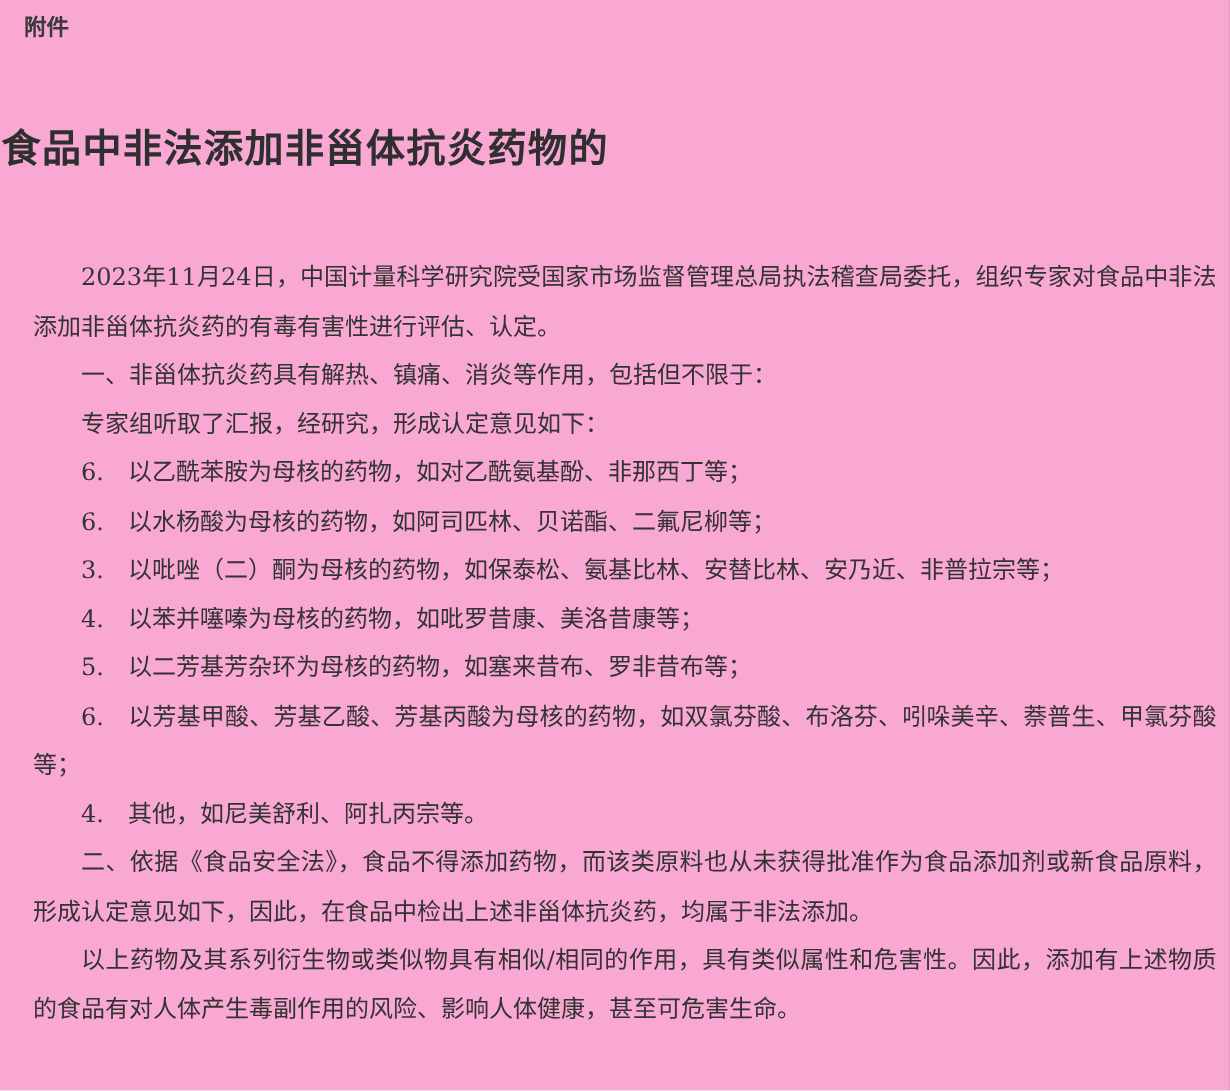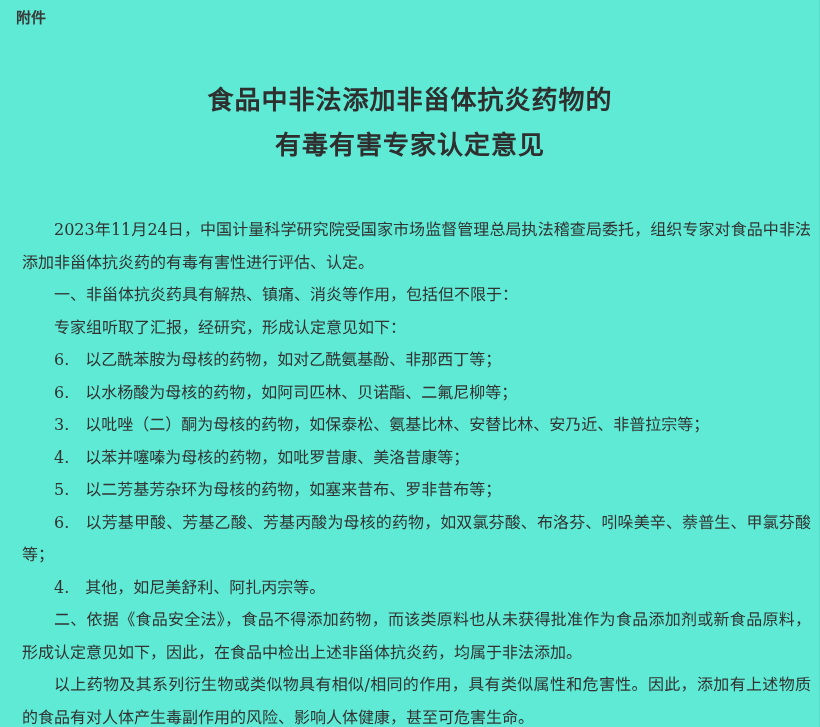--- a/index.html
+++ b/index.html
@@ -5,36 +5,36 @@
   html, body {
     margin: 0;
     padding: 0;
     background: #ffffff;
   }
   .page {
     position: relative;
     width: 820px;
     height: 727px;
     box-sizing: border-box;
-    background: #5eead4;
+    background: #f9a8d4;
     overflow: hidden;
     border-right: 1px solid rgba(0,0,0,0.06);
     font-family: "DejaVu Serif", "Liberation Serif", serif;
     color: #333333;
   }
   .attachment {
     padding: 8px 0 0 16px;
     font-size: 15px;
     line-height: 20px;
     font-weight: bold;
     color: #3a3a3a;
   }
   .doc-title {
     margin: 50px 0 0 1px;
-    text-align: center;
+    text-align: left;
     font-size: 26px;
     font-weight: bold;
     line-height: 45px;
     color: #2f2f2f;
     letter-spacing: 1px;
   }
   .doc-title .tline {
     display: block;
   }
   .doc-body {
@@ -53,21 +53,20 @@
 </style>
 </head>
 <body>
 
 <div class="page">
 
   <div class="attachment">附件</div>
 
   <h1 class="doc-title">
     <span class="tline">食品中非法添加非甾体抗炎药物的</span>
-    <span class="tline">有毒有害专家认定意见</span>
   </h1>
 
   <div class="doc-body">
     <p>2023年11月24日，中国计量科学研究院受国家市场监督管理总局执法稽查局委托，组织专家对食品中非法添加非甾体抗炎药的有毒有害性进行评估、认定。</p>
     <p>一、非甾体抗炎药具有解热、镇痛、消炎等作用，包括但不限于：</p>
     <p>专家组听取了汇报，经研究，形成认定意见如下：</p>
     <p>6.　以乙酰苯胺为母核的药物，如对乙酰氨基酚、非那西丁等；</p>
     <p>6.　以水杨酸为母核的药物，如阿司匹林、贝诺酯、二氟尼柳等；</p>
     <p>3.　以吡唑（二）酮为母核的药物，如保泰松、氨基比林、安替比林、安乃近、非普拉宗等；</p>
     <p>4.　以苯并噻嗪为母核的药物，如吡罗昔康、美洛昔康等；</p>

